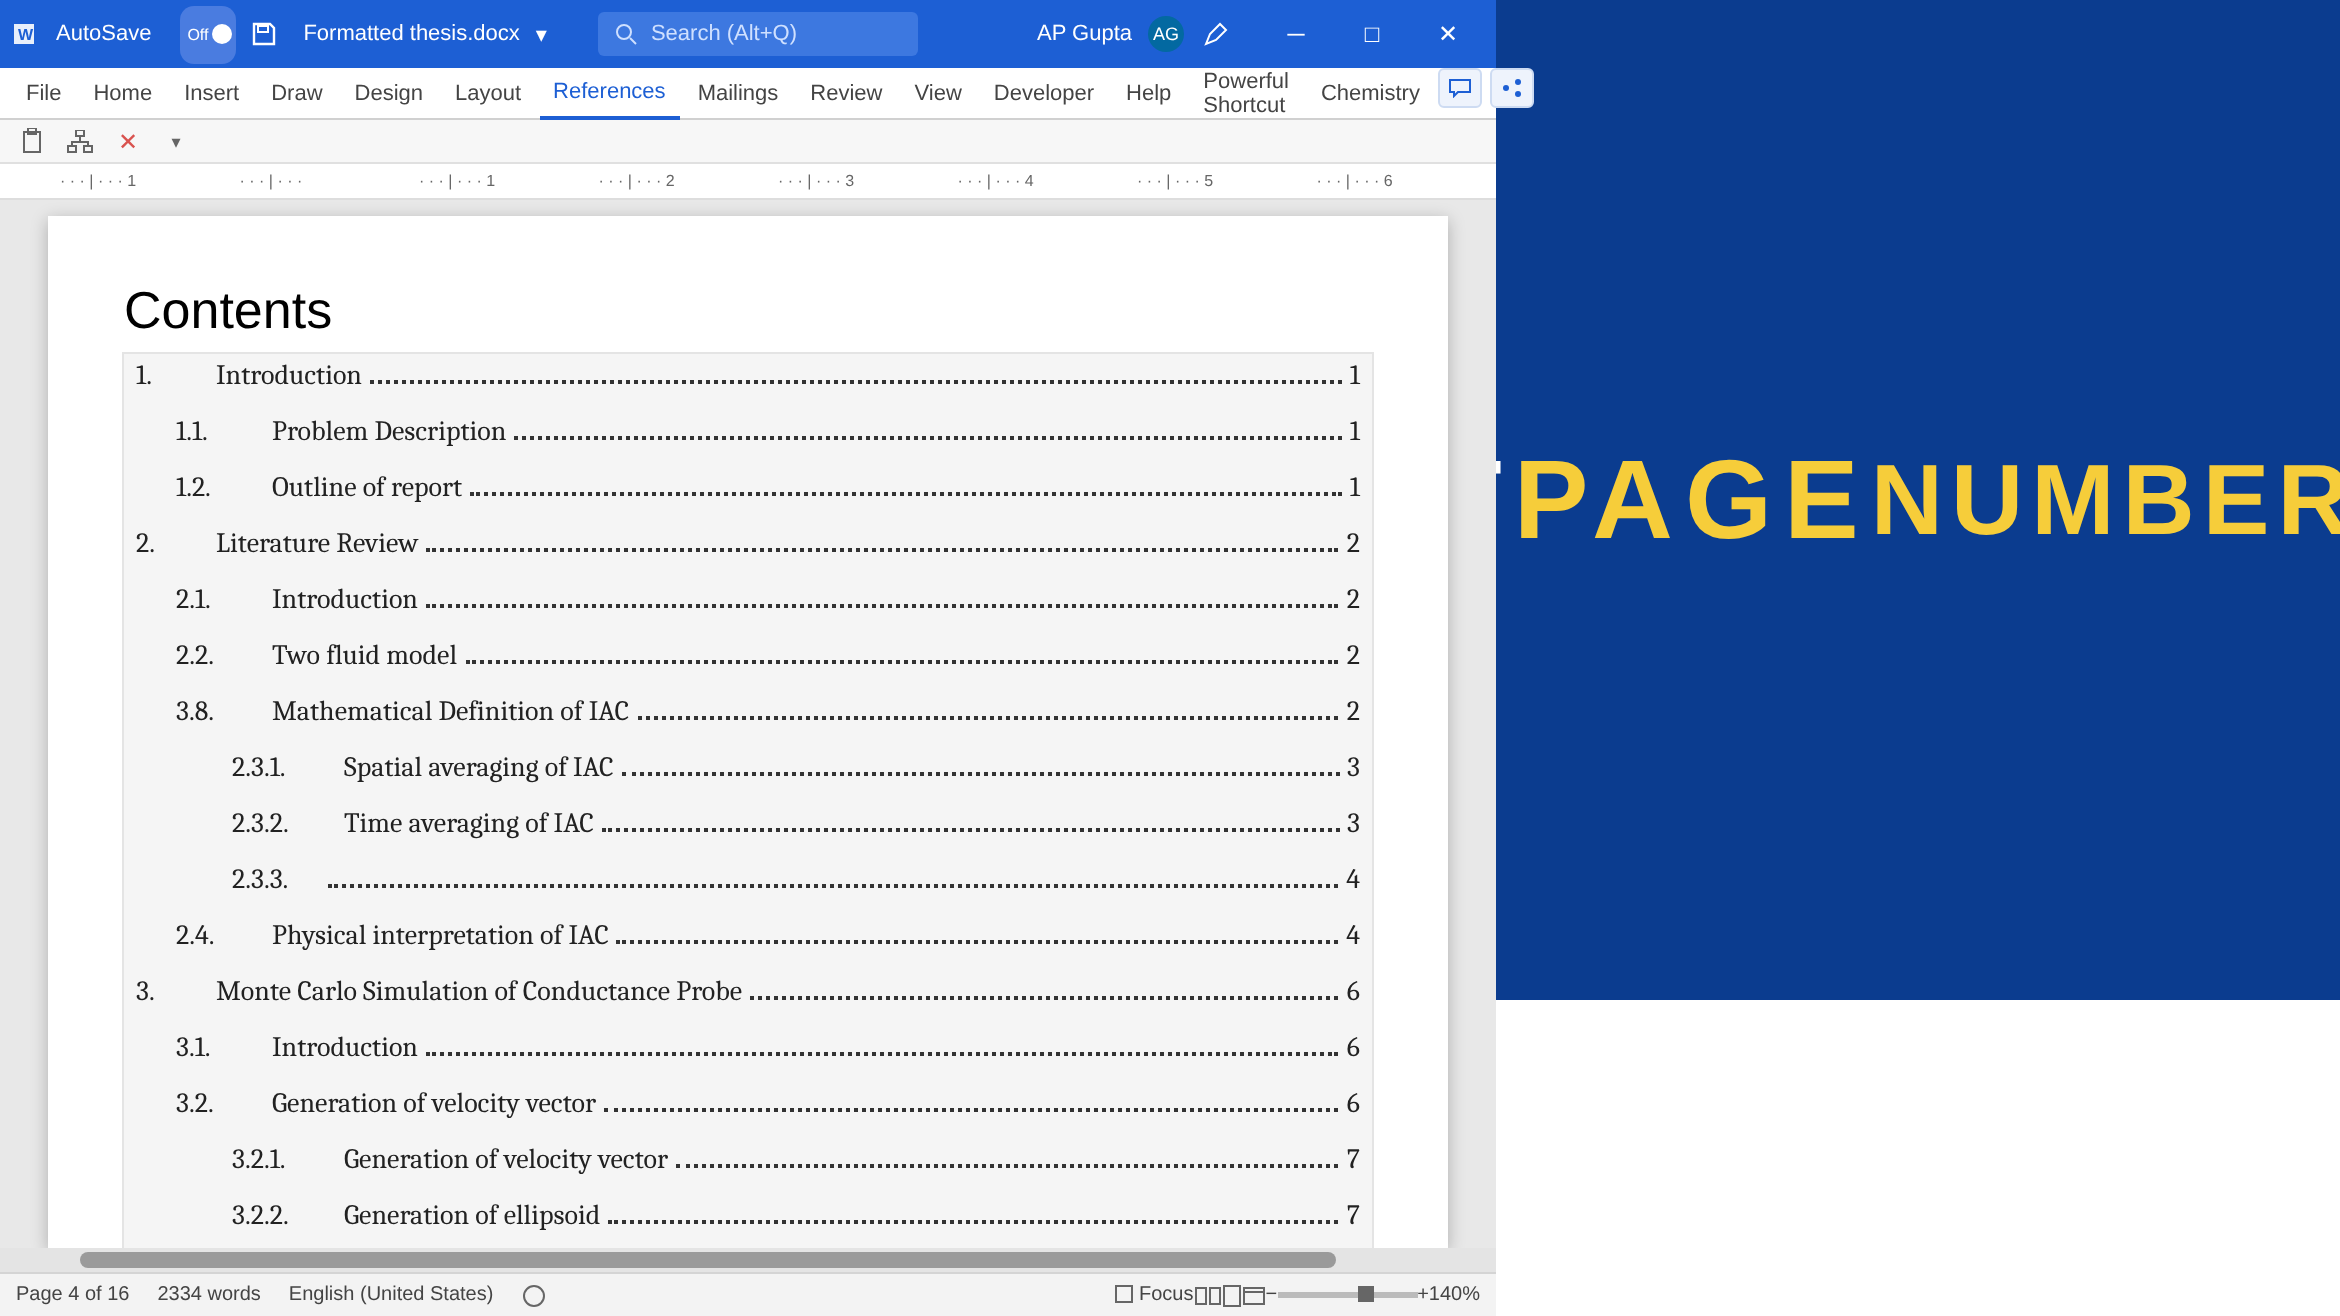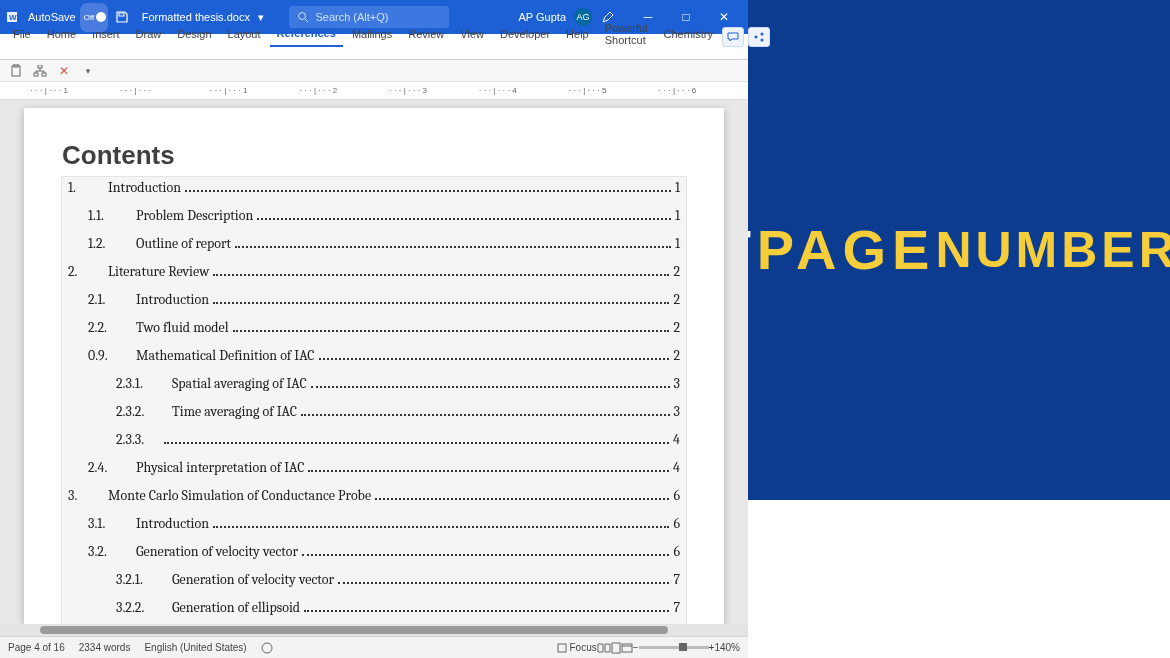--- a/index.html
+++ b/index.html
@@ -2,50 +2,50 @@
 <html><head>
 <meta charset="utf-8">
 <style>
   * { box-sizing: border-box; margin: 0; padding: 0; }
   body { font-family: "Segoe UI", Arial, sans-serif; width: 1170px; height: 658px; overflow: hidden; background: #fff; display: flex; }
   .word-app { width: 748px; height: 658px; background: #e8e8e8; display: flex; flex-direction: column; position: relative; }
   .sidebar-right { width: 422px; height: 500px; background: #0b3c8f; display: flex; flex-direction: row; align-items: center; justify-content: center; padding: 40px 20px; }
 
   
   .titlebar { height: 34px; background: #1d5fd4; display: flex; align-items: center; color: #fff; font-size: 11px; padding: 0 6px; gap: 6px; }
-  .autosave-wrap { display: flex; align-items: center; gap: 4px; }
+  .autosave-wrap { display: flex; align-items: center; gap: 14px; }
   .toggle { width: 28px; height: 29px; border-radius: 7px; background: #4a7ce0; display: flex; align-items: center; padding: 0 2px; position: relative; color: #fff; font-size: 8px; }
   .toggle .knob { width: 10px; height: 10px; border-radius: 50%; background: #fff; position: absolute; right: 2px; }
   .ti-icon { width: 16px; height: 16px; display: flex; align-items: center; justify-content: center; color: #fff; }
   .doc-name { margin-left: 6px; font-size: 11px; }
   .search-box { flex: 0 0 160px; height: 22px; background: #3d78e0; border-radius: 3px; display: flex; align-items: center; padding: 0 8px; gap: 6px; margin-left: 20px; }
   .search-box input { background: transparent; border: none; color: #cfe0ff; font-size: 11px; outline: none; width: 100%; }
   .search-box input::placeholder { color: #cfe0ff; }
   .user-block { margin-left: auto; display: flex; align-items: center; gap: 8px; }
   .avatar { width: 18px; height: 18px; border-radius: 50%; background: #0369a1; display: flex; align-items: center; justify-content: center; font-size: 9px; }
   .win-ctrl { display: flex; gap: 2px; margin-left: 8px; }
   .win-btn { width: 36px; height: 28px; display: flex; align-items: center; justify-content: center; color: #fff; font-size: 12px; }
 
   
-  .ribbon-tabs { height: 26px; background: #fff; border-bottom: 1px solid #d0d0d0; display: flex; align-items: flex-end; padding: 12px 6px; gap: 2px; font-size: 11px; color: #444; }
+  .ribbon-tabs { height: 26px; background: #fff; border-bottom: 1px solid #d0d0d0; display: flex; align-items: flex-start; padding: 0 6px; gap: 2px; font-size: 11px; color: #444; }
   .ribbon-tabs .tab { padding: 0 7px; height: 26px; display: flex; align-items: center; cursor: pointer; }
-  .ribbon-tabs .tab.active { border-bottom: 2px solid #1d5fd4; color: #1d5fd4; font-weight: 700; }
+  .ribbon-tabs .tab.active { border-bottom: 2px solid #1d5fd4; color: #1d5fd4; font-weight: 400; }
   .ribbon-right { margin-left: auto; display: flex; gap: 4px; }
   .r-icon { width: 22px; height: 20px; background: #eef3fc; border: 1px solid #cddbf2; border-radius: 3px; display: flex; align-items: center; justify-content: center; font-size: 10px; color: #1d5fd4; }
 
   .quick-row { height: 22px; background: #f7f7f7; border-bottom: 1px solid #e0e0e0; display: flex; align-items: center; padding: 0 8px; gap: 8px; }
   .qr-icon { width: 16px; height: 16px; display: flex; align-items: center; justify-content: center; color: #666; font-size: 12px; }
   .qr-close { color: #d9534f; }
 
   .ruler { height: 18px; background: #fff; border-bottom: 1px solid #ddd; font-size: 8px; color: #666; display: flex; align-items: center; padding-left: 30px; gap: 0; overflow: hidden; letter-spacing: 0; }
   .ruler span { display: inline-block; width: 92px; }
 
   .doc-area { flex: 1; background: #e8e8e8; overflow: hidden; position: relative; display: flex; justify-content: center; padding-top: 8px; }
   .page { width: 700px; background: #fff; box-shadow: 0 2px 8px rgba(0,0,0,0.25); padding: 32px 38px 16px 38px; font-family: Cambria, Georgia, serif; color: #222; }
-  .toc-title { font-size: 26px; color: #404040; font-weight: 700; font-family: "Calibri Light", "Segoe UI Light", sans-serif; margin-bottom: 6px; }
+  .toc-title { font-size: 26px; color: #000000; font-weight: 400; font-family: "Calibri Light", "Segoe UI Light", sans-serif; margin-bottom: 6px; }
   .toc-block { background: #f5f5f5; outline: 1px solid #e4e4e4; padding: 2px 2px; }
   .toc-entry { display: flex; align-items: baseline; height: 28px; font-size: 14px; padding: 0 4px; }
   .toc-num { flex-shrink: 0; }
   .toc-text { flex-shrink: 0; margin-left: 12px; }
   .toc-leader { flex: 1; border-bottom: 2px dotted #333; margin: 0 4px 3px 4px; height: 0; }
   .toc-page { flex-shrink: 0; }
   .lvl1 .toc-num { width: 28px; }
   .lvl2 { padding-left: 24px; }
   .lvl2 .toc-num { width: 36px; }
   .lvl3 { padding-left: 52px; }
@@ -217,21 +217,21 @@
             <span class="toc-leader"></span>
             <span class="toc-page">2</span>
           </div>
           <div class="toc-entry lvl2">
             <span class="toc-num">2.2.</span>
             <span class="toc-text">Two fluid model</span>
             <span class="toc-leader"></span>
             <span class="toc-page">2</span>
           </div>
           <div class="toc-entry lvl2">
-            <span class="toc-num">0.9.</span>
+            <span class="toc-num">3.8.</span>
             <span class="toc-text">Mathematical Definition of IAC</span>
             <span class="toc-leader"></span>
             <span class="toc-page">2</span>
           </div>
           <div class="toc-entry lvl3">
             <span class="toc-num">2.3.1.</span>
             <span class="toc-text">Spatial averaging of IAC</span>
             <span class="toc-leader"></span>
             <span class="toc-page">3</span>
           </div>

